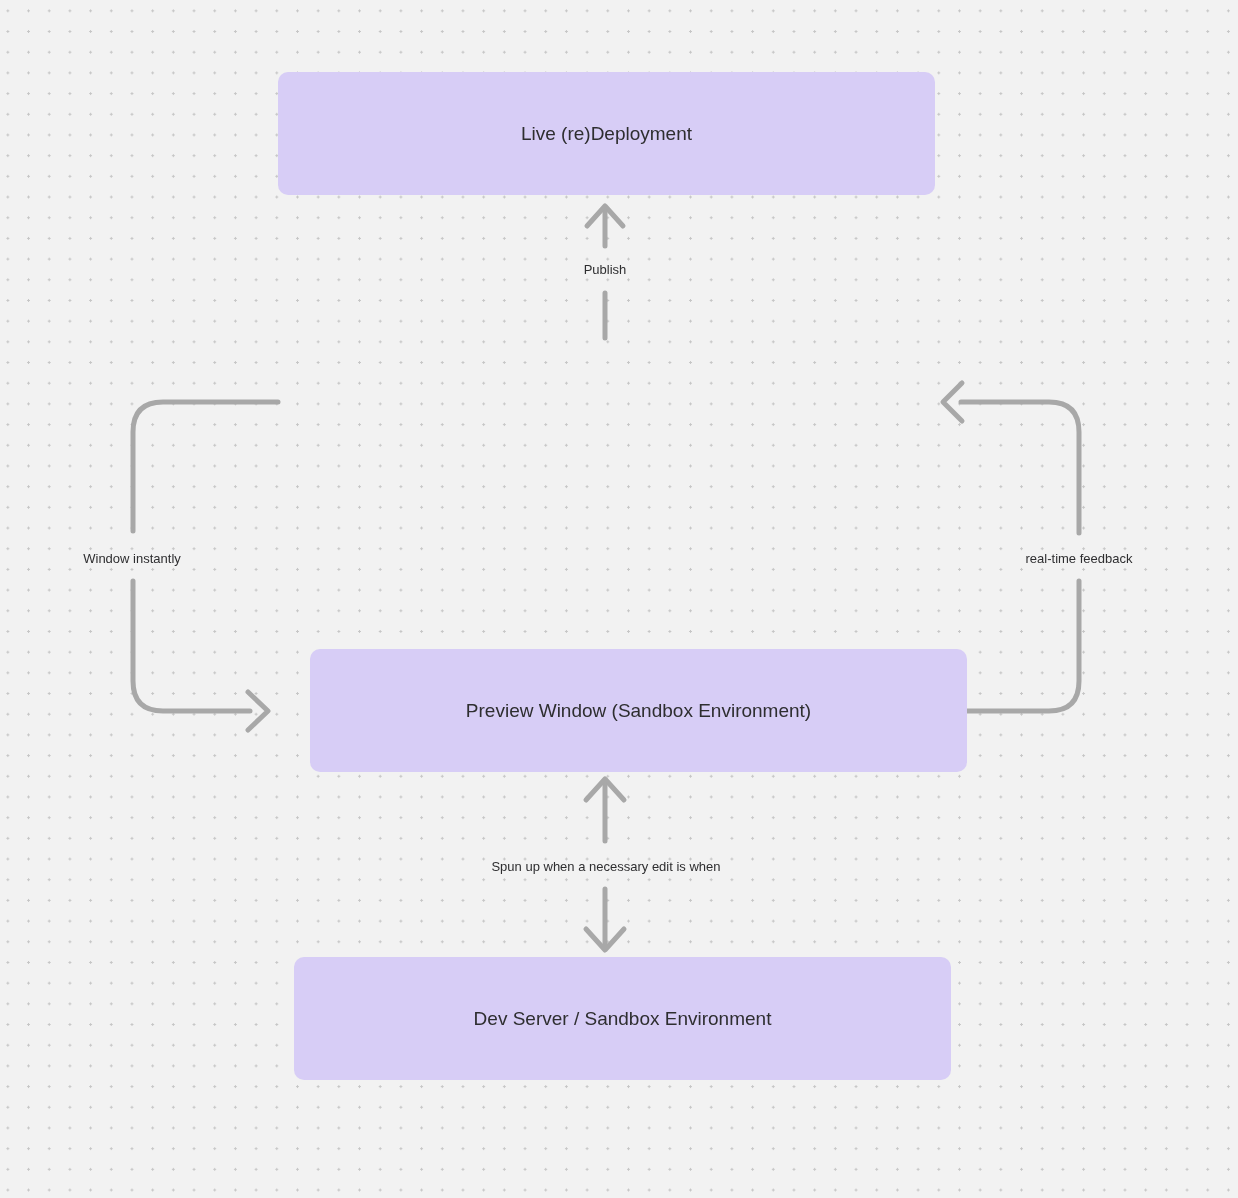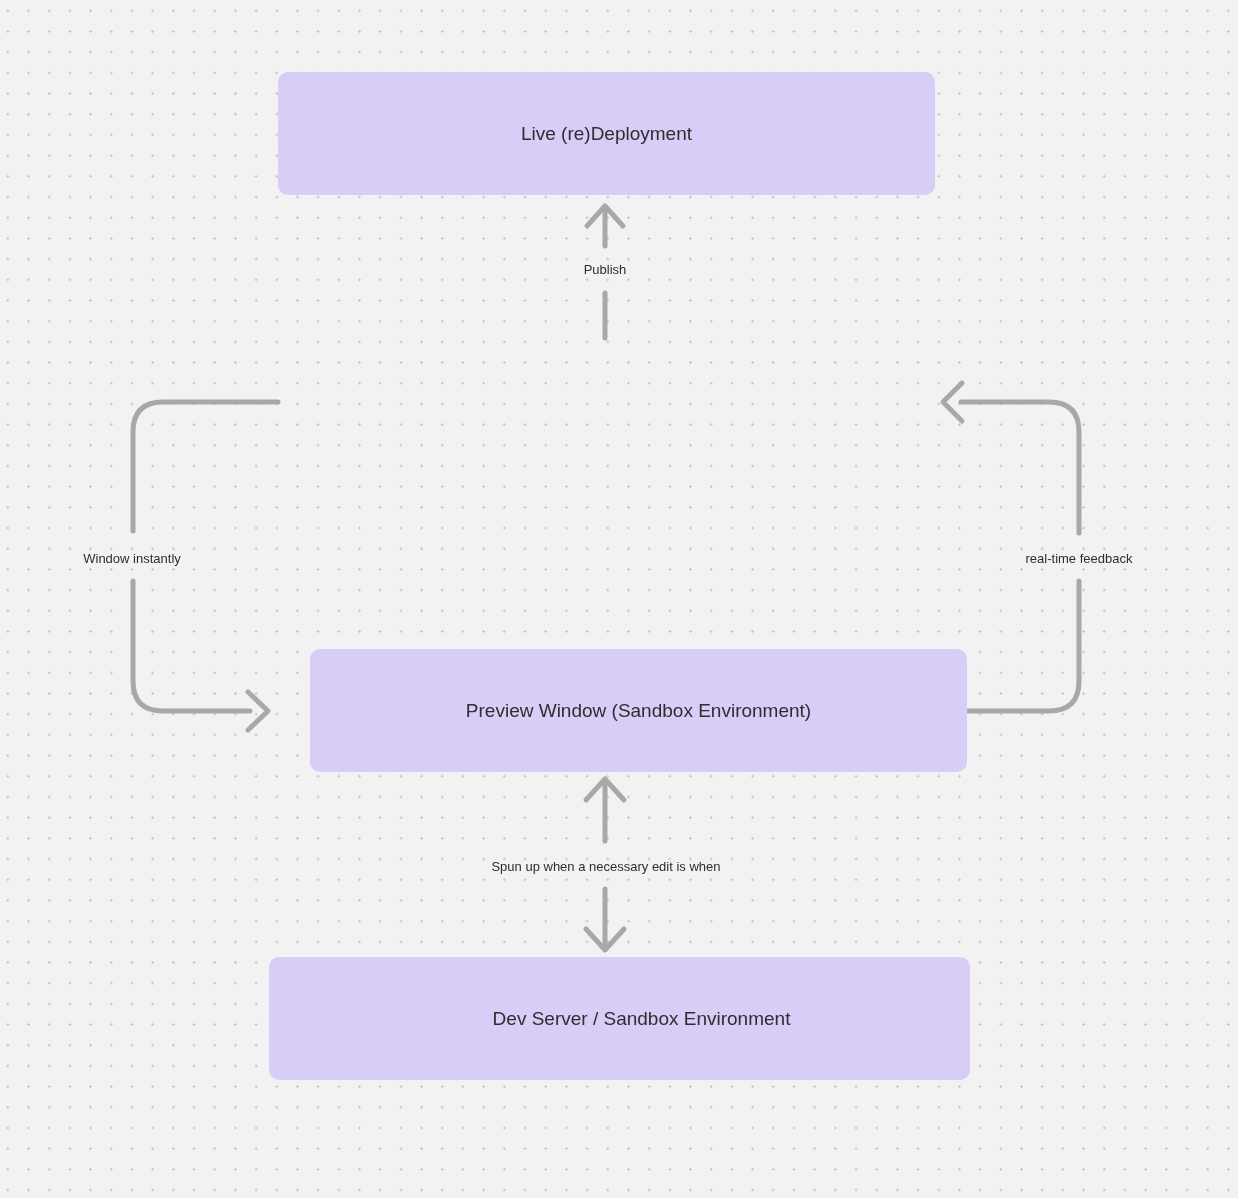--- a/index.html
+++ b/index.html
@@ -38,21 +38,21 @@
     display: flex;
     align-items: center;
     justify-content: center;
     font-size: 19px;
     color: #2e2e30;
     text-align: center;
   }
   .node-live      { left: 278px; top: 72px;  }
   .node-user      { left: 278px; top: 340px; }
   .node-preview   { left: 278px; top: 649px; margin-left: 32px; }
-  .node-devserver { left: 269px; top: 957px; padding-left: 44px; }
+  .node-devserver { left: 294px; top: 957px; }
   .edge-label {
     position: absolute;
     transform: translate(-50%, -50%);
     font-size: 13px;
     color: #2e2e30;
     white-space: nowrap;
   }
   .label-publish  { left: 605px;  top: 269px; }
   .label-updates  { left: 132px;  top: 558px; }
   .label-realtime { left: 1079px; top: 558px; }

